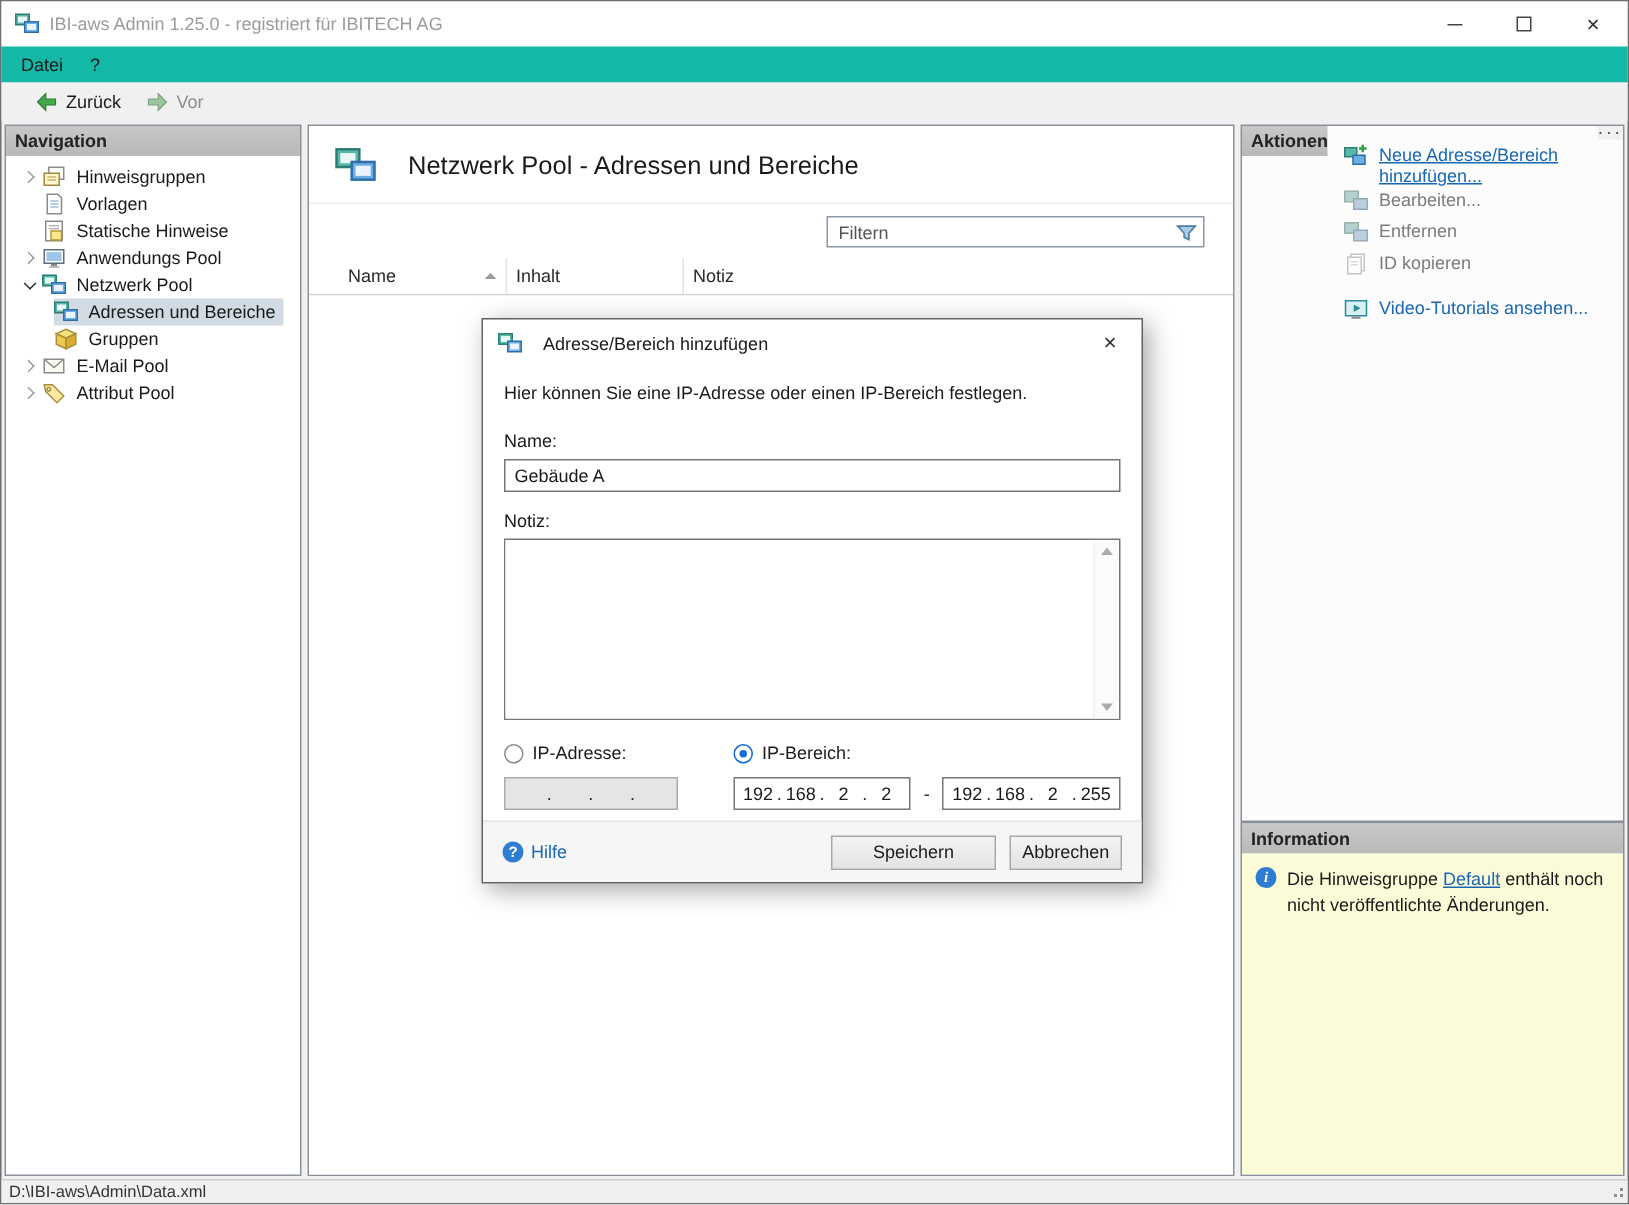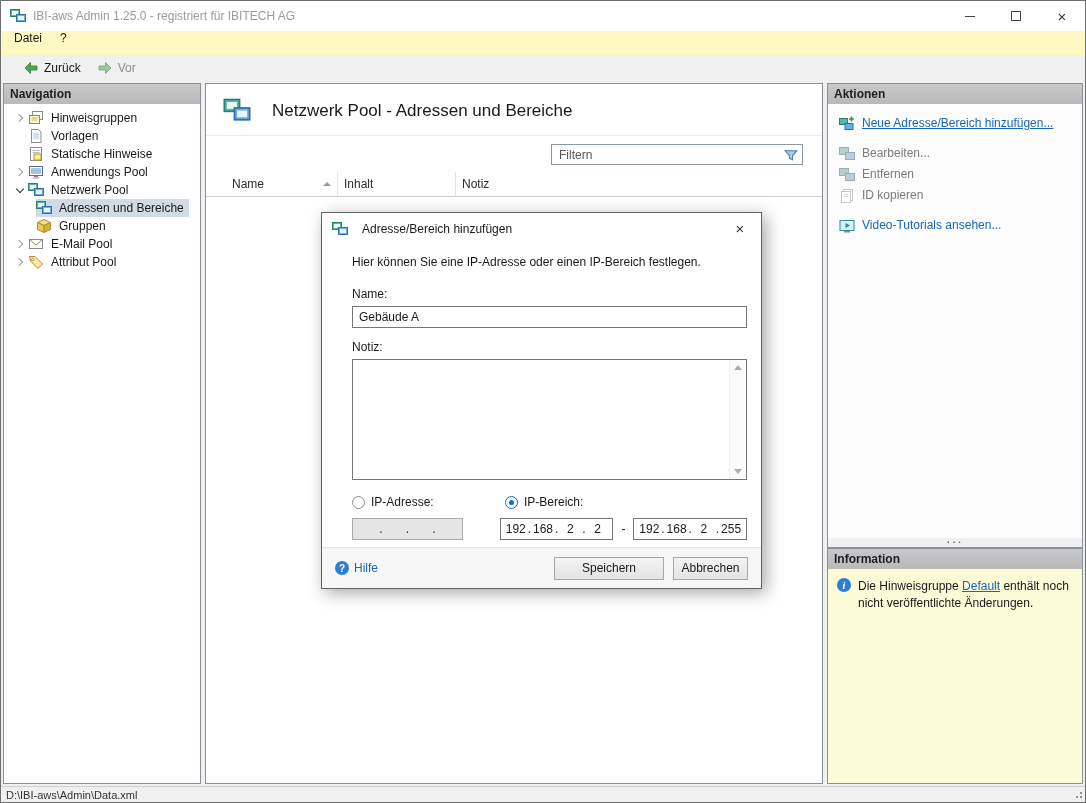--- a/index.html
+++ b/index.html
@@ -11,21 +11,21 @@
   .titlebar{height:30px;background:#fff;display:flex;align-items:center;padding-left:9px;flex:none;}
   .app-icon{width:16px;height:16px;margin-right:7px;flex:none;display:flex;}
   .titlebar-title{color:#9b9b9b;font-size:12px;white-space:nowrap;}
   .win-controls{margin-left:auto;display:flex;align-self:stretch;}
   .win-btn{width:46px;display:flex;align-items:center;justify-content:center;color:#333;}
   .min-bar{width:10px;height:1px;background:#444;display:inline-block;}
   .max-box{width:10px;height:10px;border:1px solid #444;display:inline-block;}
   .win-btn.close{font-size:15px;}
 
   
-  .menubar{height:24px;background:#fef9c3;display:flex;align-items:flex-start;padding-left:4px;flex:none;}
+  .menubar{height:24px;background:#14b8a6;display:flex;align-items:center;padding-left:4px;flex:none;}
   .menu-item{padding:0 9px;display:flex;align-items:center;}
   .toolbar{height:26px;background:#f0f0f0;display:flex;align-items:center;padding-left:15px;gap:2px;flex:none;}
   .tool-btn{display:flex;align-items:center;gap:5px;padding:2px 7px;}
   .tool-btn.disabled .t-label{color:#8d8d8d;}
   .tool-icon{display:flex;}
 
   
   .content{flex:1;display:flex;gap:4px;padding:2px;position:relative;min-height:0;}
   .panel-header{height:20px;background:linear-gradient(#c8c8c8,#b9b9b9);display:flex;align-items:center;padding-left:6px;font-weight:bold;color:#222;flex:none;}
 
@@ -59,21 +59,21 @@
   .th.inhalt{width:118px;}
   .th.notiz{flex:1;border-right:none;}
   .sort-asc{width:0;height:0;border-left:4px solid transparent;border-right:4px solid transparent;border-bottom:4px solid #9b9b9b;margin-left:auto;margin-right:6px;}
   .table-body{flex:1;background:#fff;}
 
   
   .dialog{position:absolute;left:320px;top:131px;width:441px;height:377px;background:#fff;border:1px solid #626262;box-shadow:4px 4px 16px rgba(0,0,0,0.35);display:flex;flex-direction:column;z-index:20;}
   .dialog-titlebar{height:31px;display:flex;align-items:center;padding-left:10px;flex:none;}
   .dialog-title{margin-left:7px;}
   .dialog-close{margin-left:auto;width:42px;height:31px;display:flex;align-items:center;justify-content:center;font-size:15px;color:#333;}
-  .dialog-body{flex:1;padding:5px 14px 0;margin-left:16px;}
+  .dialog-body{flex:1;padding:5px 14px 0;}
   .dialog-desc{margin:6px 0 18px;}
   .field-label{margin-bottom:5px;}
   .text-input{height:22px;border:1px solid #767676;padding:0 6px;font-size:12px;font-family:inherit;width:100%;outline:none;color:#1a1a1a;}
   .notiz-label{margin:12px 0 5px;}
   .notiz-wrap{position:relative;height:121px;border:1px solid #767676;margin-bottom:15px;}
   .notiz-area{width:100%;height:100%;border:none;resize:none;outline:none;font-family:inherit;font-size:12px;padding:4px 22px 4px 6px;}
   .vscroll{position:absolute;top:0;right:0;bottom:0;width:17px;background:#fbfbfb;border-left:1px solid #efefef;display:flex;flex-direction:column;justify-content:space-between;align-items:center;padding:3px 0;}
   .tri-up{width:0;height:0;border:4px solid transparent;border-bottom:5px solid #ababab;margin-top:-2px;}
   .tri-down{width:0;height:0;border:4px solid transparent;border-top:5px solid #ababab;margin-bottom:-2px;}
   .radio-row{display:flex;margin-bottom:9px;align-items:center;}
@@ -94,21 +94,21 @@
   .help-link{display:flex;align-items:center;gap:5px;color:#1866b4;margin-right:auto;}
   .badge{width:14px;height:14px;border-radius:50%;background:#2d7dd2;color:#fff;display:flex;align-items:center;justify-content:center;font-size:10px;font-weight:bold;flex:none;}
   .badge.q::after{content:"?";}
   .badge.i::after{content:"i";font-style:italic;font-family:"Liberation Serif",serif;}
   .btn{height:23px;border:1px solid #a7a7a7;background:linear-gradient(#f3f3f3,#e3e3e3);display:flex;align-items:center;justify-content:center;font-family:inherit;font-size:12px;}
   .btn.save{width:110px;}
   .btn.cancel{width:75px;}
 
   
   .right-panel{width:256px;flex:none;display:flex;flex-direction:column;min-height:0;}
-  .actions-section{flex:1;border:1px solid #8a9099;background:#fcfcfc;display:flex;flex-direction:column;min-height:0;}
+  .actions-section{flex:1;border:1px solid #8a9099;background:#fcfcfc;display:flex;flex-direction:row;min-height:0;}
   .actions-body{padding:12px 6px 0 11px;flex:1;}
   .action-item{display:flex;align-items:flex-start;gap:7px;height:21px;}
   .action-item.gap-after{margin-bottom:9px;}
   .action-item.enabled .a-label{color:#1866b4;}
   .action-item.underlined .a-label{text-decoration:underline;}
   .action-item.disabled .a-label{color:#7b7b7b;}
   .action-icon{width:16px;height:16px;flex:none;display:flex;}
   .action-icon.dim{opacity:0.55;filter:grayscale(0.5);}
   .splitter{height:9px;display:flex;align-items:center;justify-content:center;color:#555;flex:none;background:#f0f0f0;}
   .splitter span{letter-spacing:2px;font-size:13px;line-height:2px;margin-top:-7px;}

